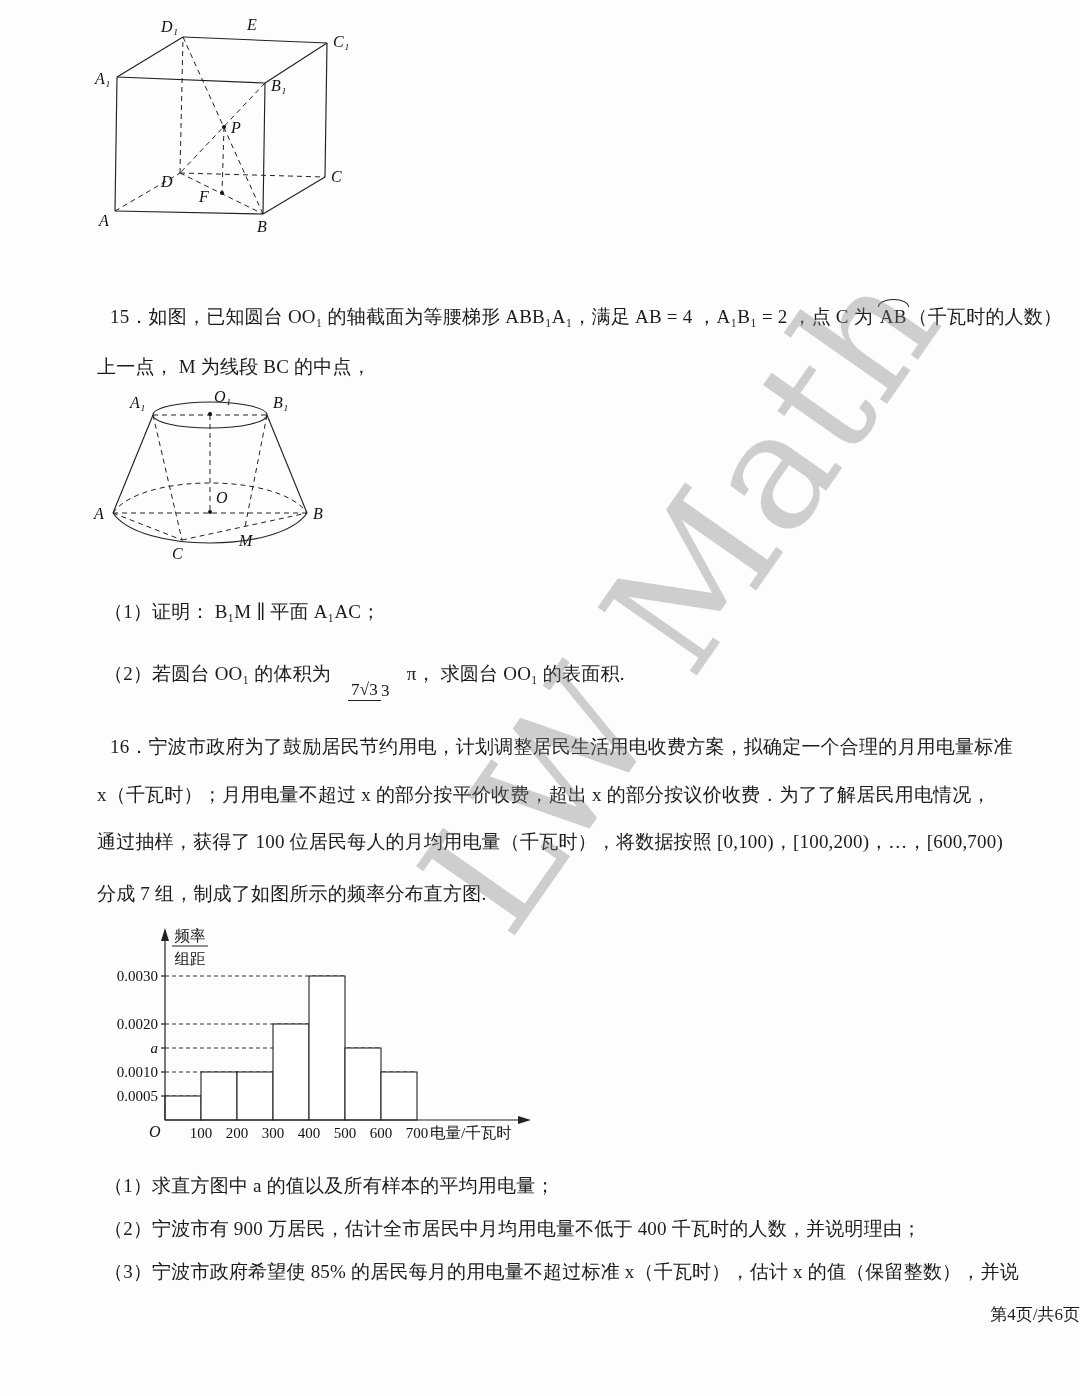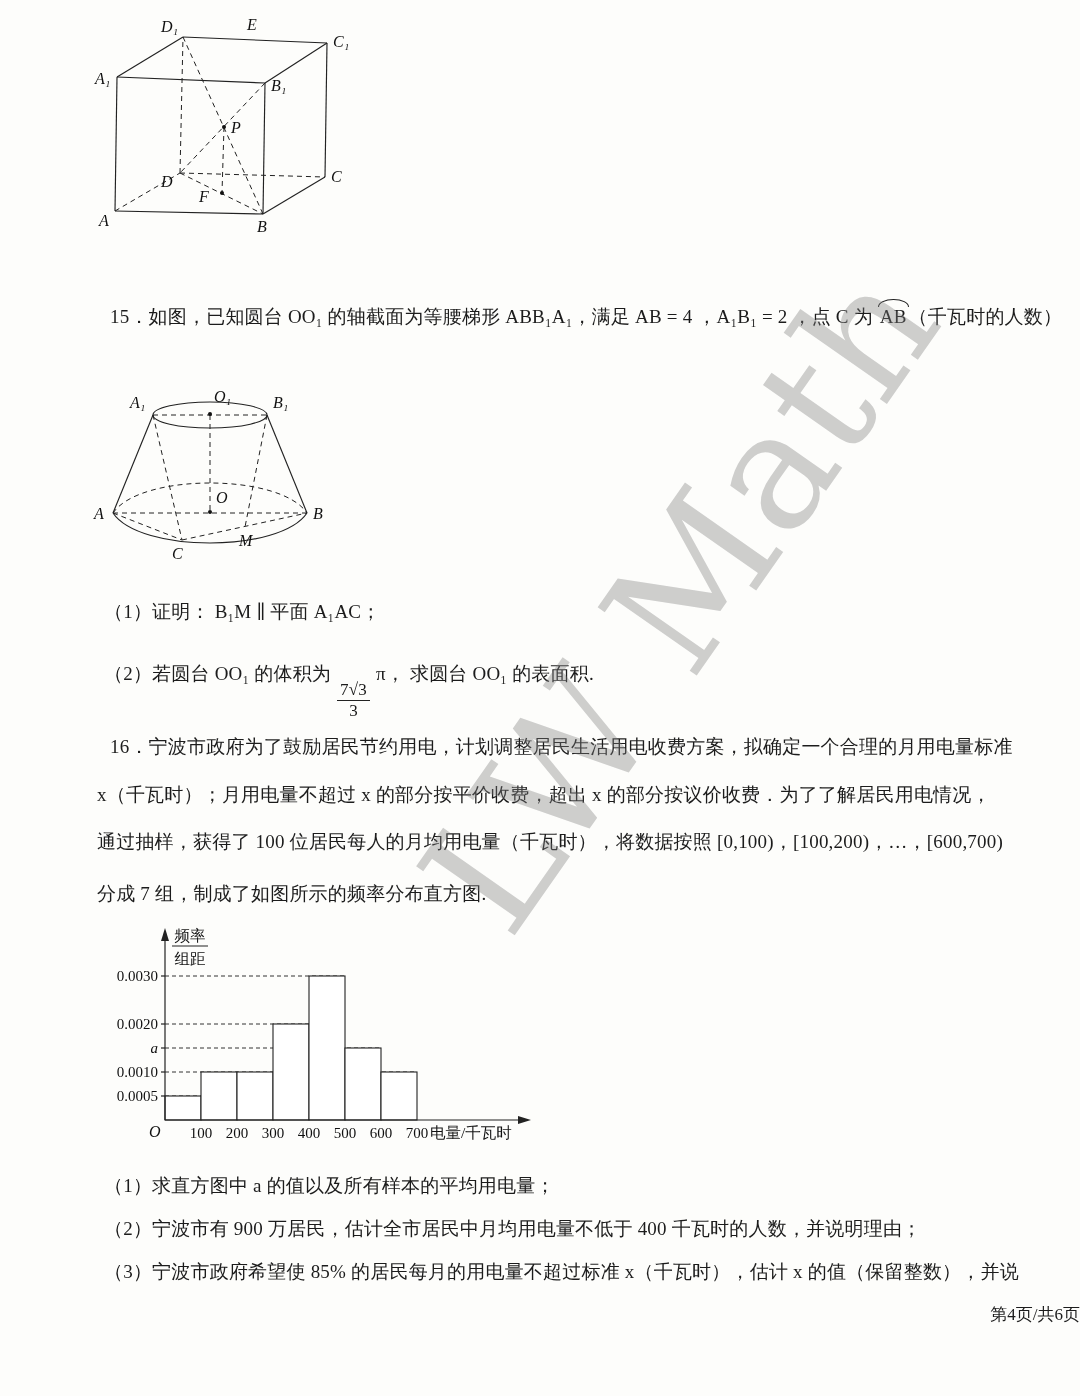--- a/index.html
+++ b/index.html
@@ -6,22 +6,22 @@
   html,body{background:#e9e9e9}
   .page{position:relative;width:1080px;height:1396px;margin:0 auto;background:#fdfdfb;
         overflow:hidden;font-family:"Liberation Serif","DejaVu Serif",serif;color:#1c1c1c}
   .fig{position:absolute;overflow:visible}
   .para{position:absolute;font-size:19px;line-height:1.45;letter-spacing:.2px;white-space:nowrap}
   .section-header{position:absolute;left:96px;top:250px;font-size:22px;font-weight:bold;
                   letter-spacing:.5px;white-space:nowrap}
   .arc{position:relative;display:inline-block;padding:0 2px}
   .arc::before{content:"";position:absolute;left:0;right:0;top:-4px;height:7px;
                border:1.2px solid #222;border-bottom:none;border-radius:50%/100% 100% 0 0}
-  .frac{display:inline-flex;flex-direction:column;align-items:center;vertical-align:-15px;
-        margin:0 6px;font-size:17px;line-height:1.15;text-align:center}
+  .frac{display:inline-flex;flex-direction:row;align-items:center;vertical-align:-15px;
+        margin:0 17px;font-size:17px;line-height:1.15;text-align:center}
   .frac .num{border-bottom:1.3px solid #222;padding:0 3px}
   .watermark{position:absolute;left:320px;top:250px;width:720px;height:700px;display:flex;
              align-items:center;justify-content:center;transform:rotate(-55deg);
              font-size:165px;color:rgba(125,125,125,.37);white-space:nowrap;z-index:4;
              pointer-events:none;font-family:"DejaVu Serif",serif}
   .footer{position:absolute;left:0;right:0;top:1303px;text-align:right;font-size:17px}
   svg text{font-size:16px;fill:#111}
   .lbl{font-style:italic}
   .edge{stroke:#222;stroke-width:1.15;fill:none}
   .dash{stroke:#222;stroke-width:1;fill:none;stroke-dasharray:5 4}
@@ -72,20 +72,21 @@
     <text class="lbl" x="236" y="168">C</text>
     <text class="lbl" x="66" y="173">D</text>
     <text class="lbl" x="136" y="119">P</text>
     <text class="lbl" x="104" y="188">F</text>
   </svg>
 
 
   <div class="para" style="left:110px;top:303px">
     <span>15．如图，已知圆台 OO₁ 的轴截面为等腰梯形 ABB₁A₁，满足 AB = 4 ，A₁B₁ = 2 ，点 C 为 </span><span class="arc">AB</span><span>（千瓦时的人数）</span>
   </div>
+  <div class="para" style="left:97px;top:353px">上一点， M 为线段 BC 的中点，</div>
 
   <svg class="fig" style="left:92px;top:385px" width="330" height="200" viewBox="0 0 330 200">
     <path class="dash" d="M 21 128 C 48 88, 188 88, 215 128"></path>
     <path class="edge" d="M 21 128 C 48 168, 188 168, 215 128"></path>
     <ellipse class="edge" cx="118" cy="30" rx="57" ry="13"></ellipse>
     <g>
       <line class="edge" x1="61" y1="30" x2="21" y2="128"></line>
       <line class="edge" x1="175" y1="30" x2="215" y2="128"></line>
       <line class="dash" x1="61" y1="30" x2="175" y2="30"></line>
       <line class="dash" x1="118" y1="30" x2="118" y2="128"></line>

